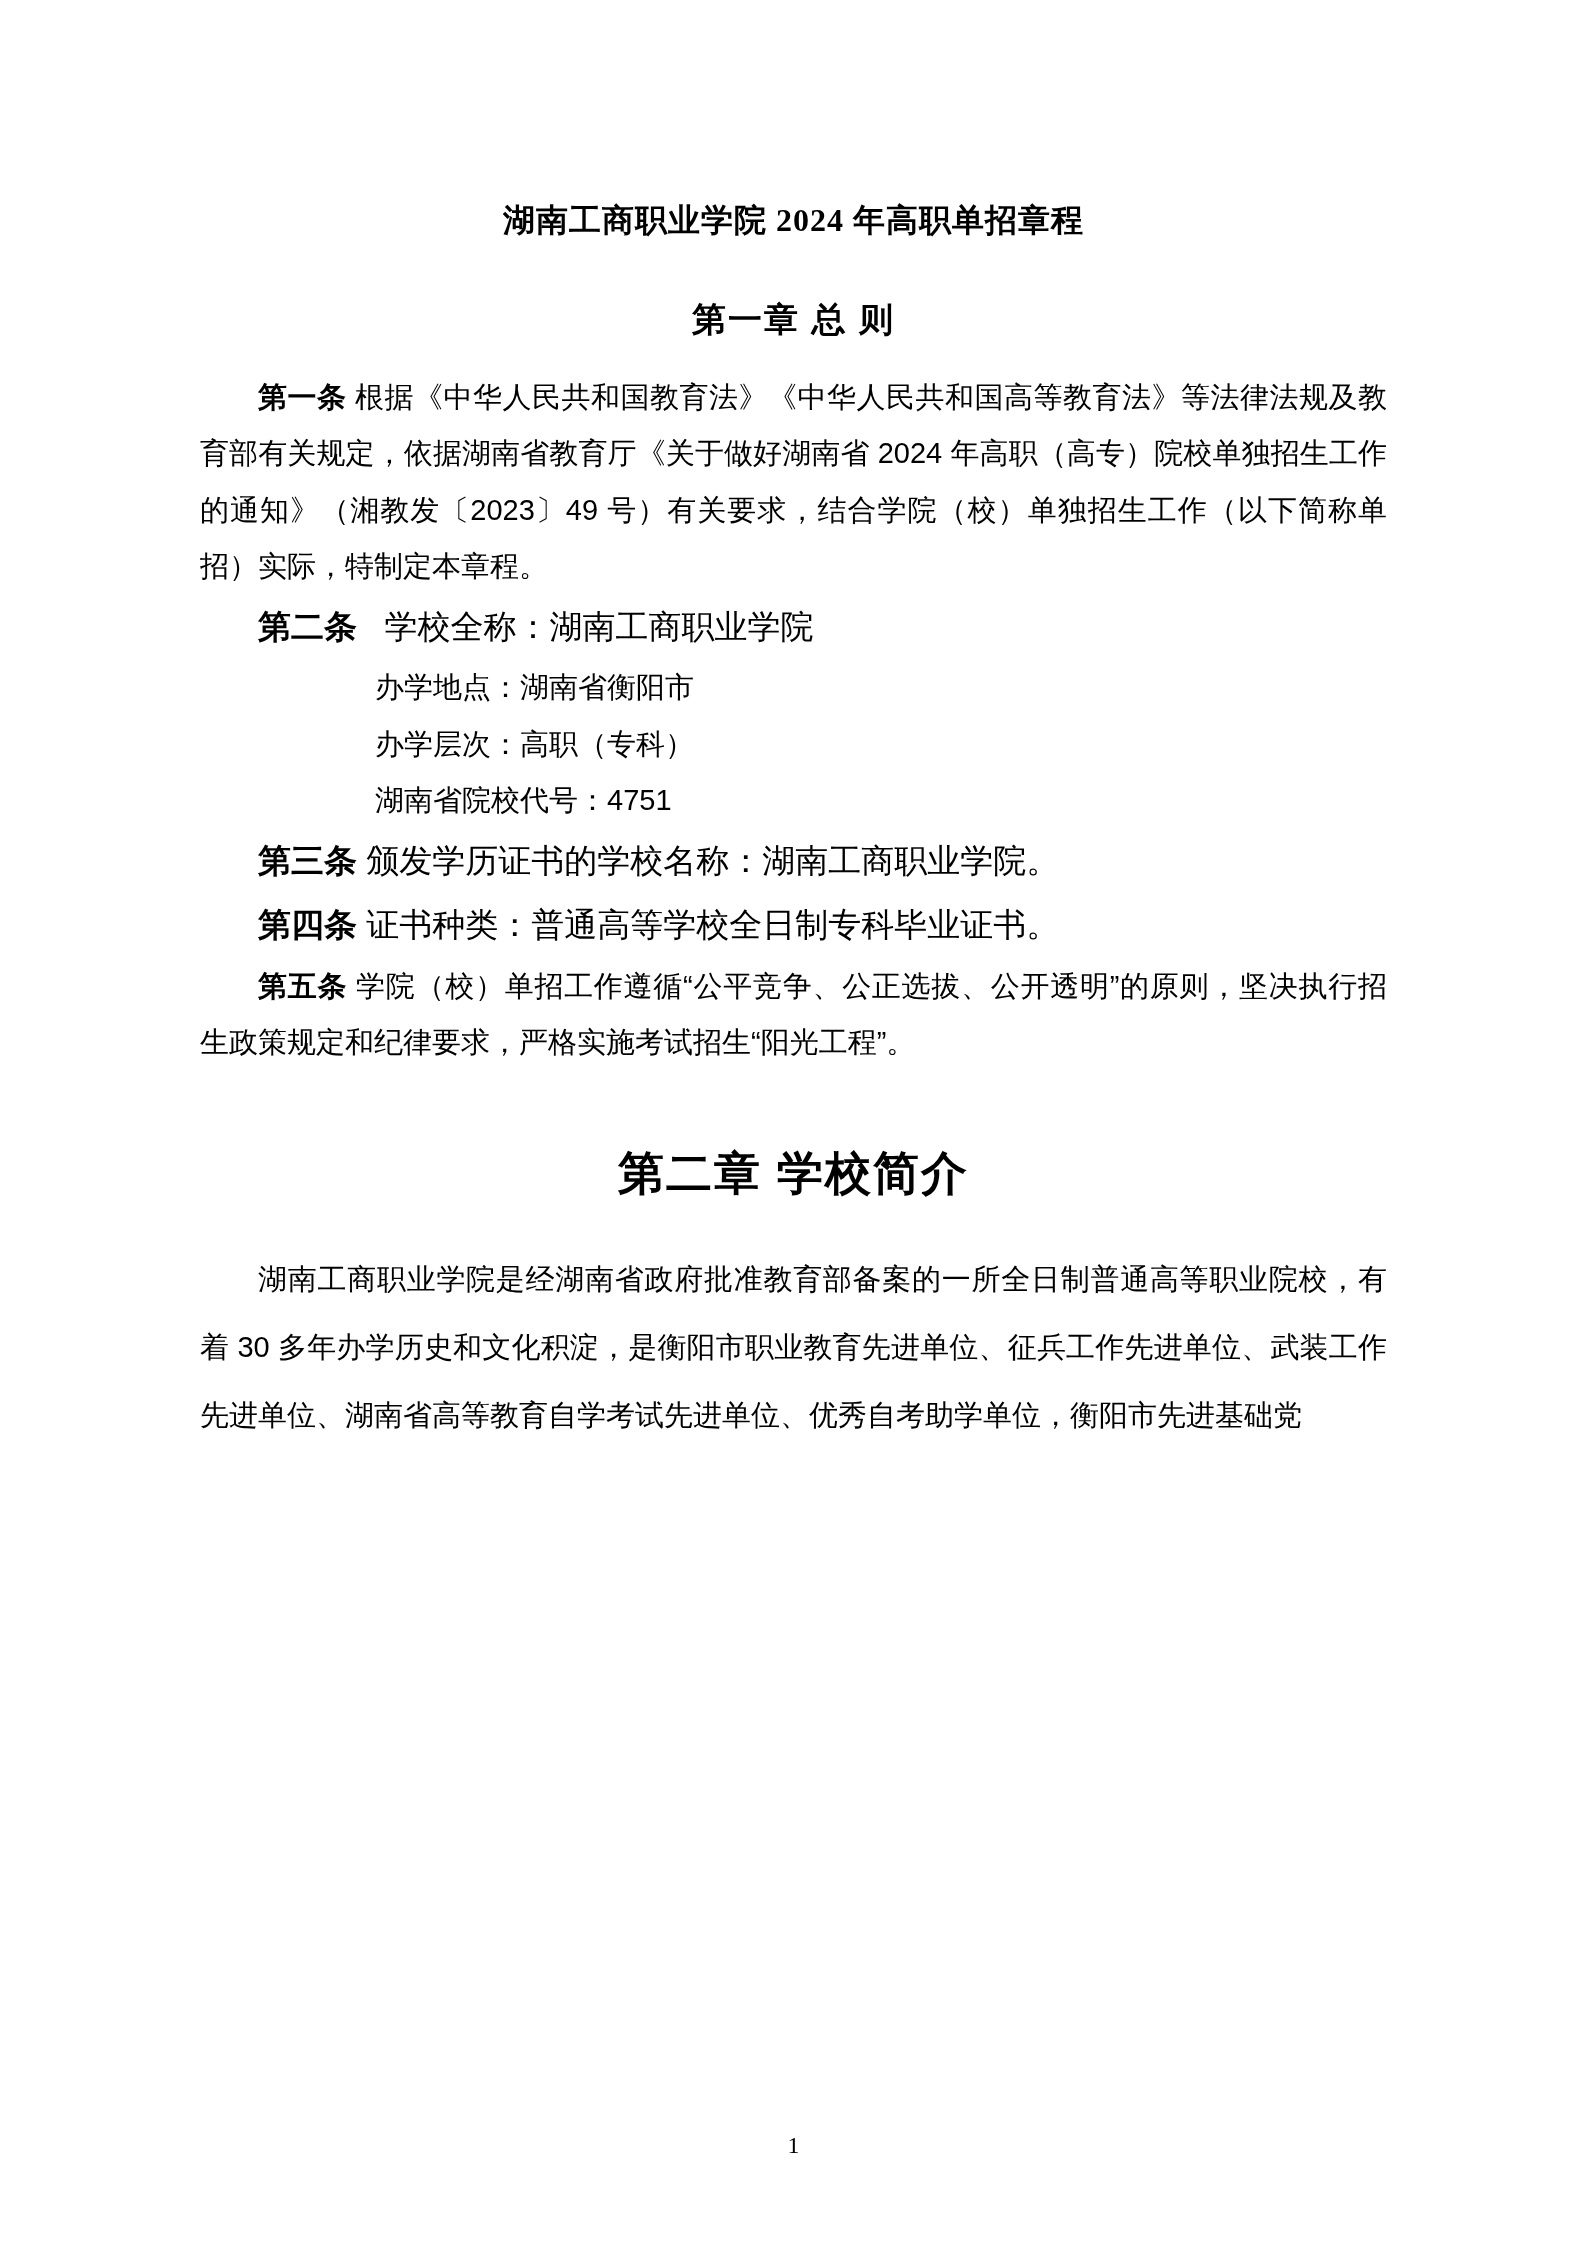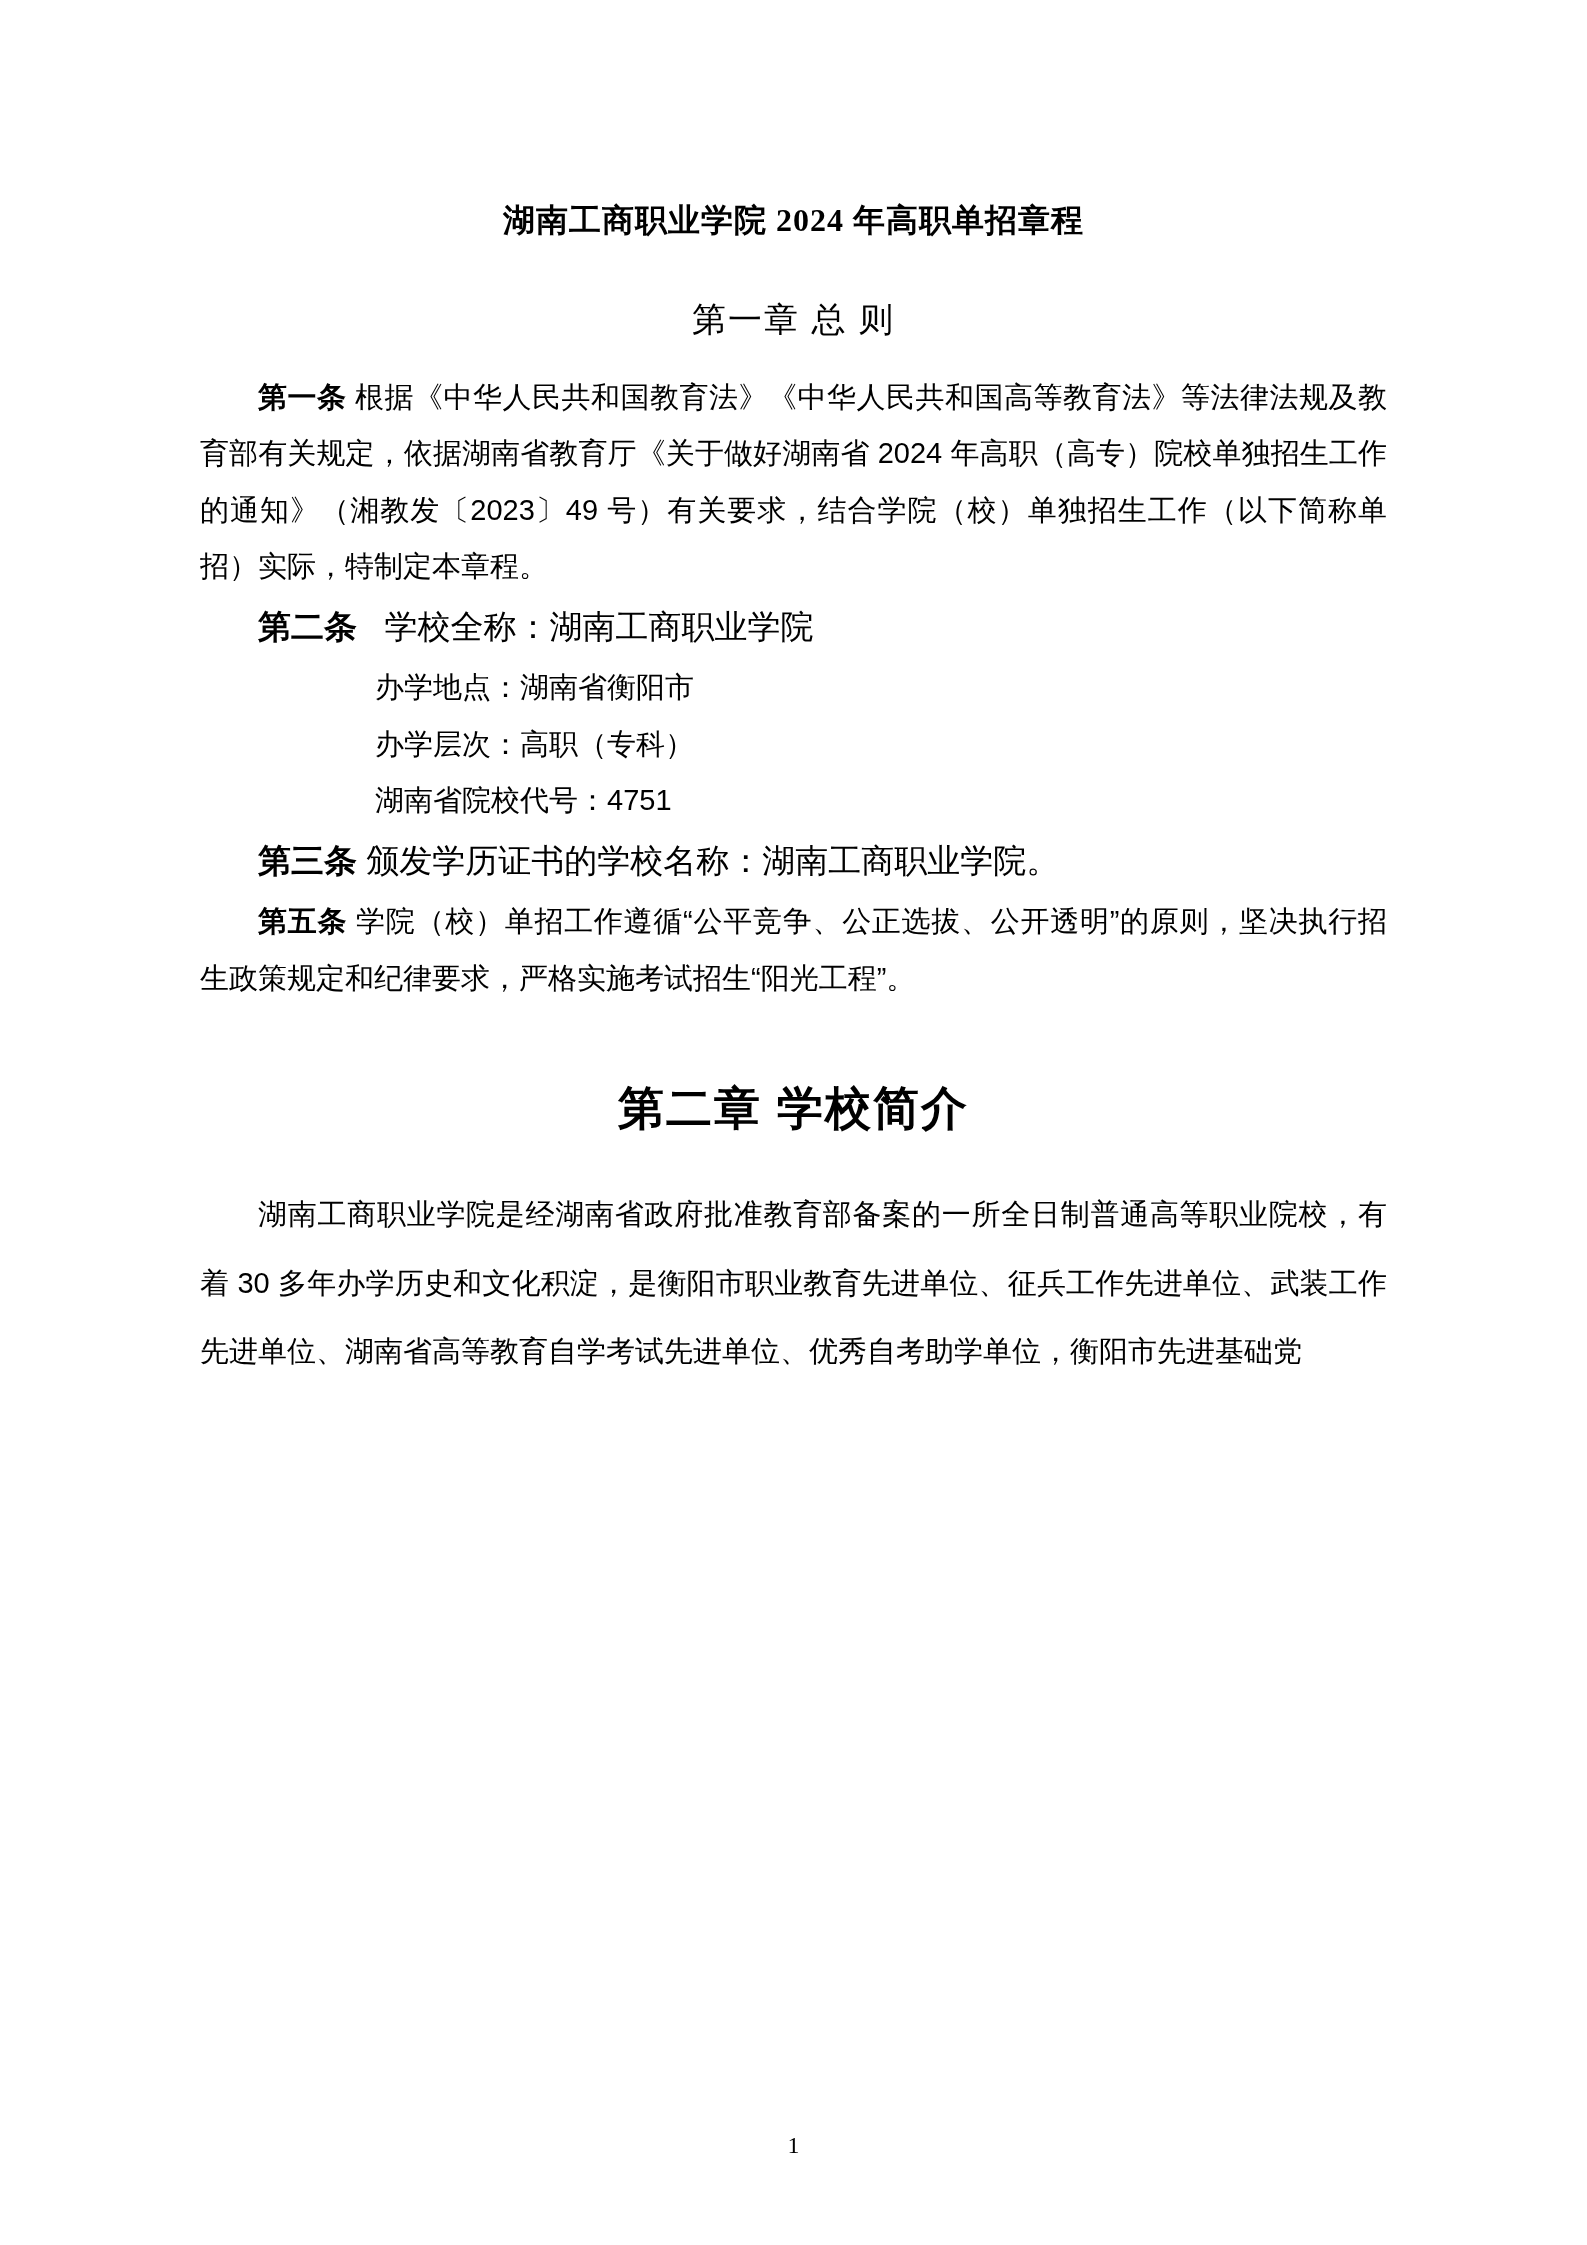--- a/index.html
+++ b/index.html
@@ -25,21 +25,21 @@
     font-family: "Liberation Serif", serif;
     font-weight: bold;
     font-size: 32px;
     text-align: center;
     letter-spacing: 1px;
     margin: 48px 0 0 0;
     line-height: 1.4;
   }
   .chapter-heading {
     font-family: "Liberation Sans", sans-serif;
-    font-weight: normal;
+    font-weight: bold;
     font-size: 34px;
     text-align: center;
     margin: 54px 0 26px 0;
     letter-spacing: 2px;
   }
   .chapter-heading-2 {
     font-family: "Liberation Sans", sans-serif;
     font-weight: bold;
     font-size: 46px;
     text-align: center;
@@ -105,20 +105,24 @@
   </p>
   <p class="sub-line">办学地点：湖南省衡阳市</p>
   <p class="sub-line">办学层次：高职（专科）</p>
   <p class="sub-line">湖南省院校代号：4751</p>
 
   <p class="art-line">
     <span class="art-label">第三条</span>
     <span>颁发学历证书的学校名称：湖南工商职业学院。</span>
   </p>
 
+  <p class="art-line">
+    <span class="art-label">第四条</span>
+    <span>证书种类：普通高等学校全日制专科毕业证书。</span>
+  </p>
 
   <p class="body-para">
     <span class="art-label">第五条</span>
     <span>学院（校）单招工作遵循“公平竞争、公正选拔、公开透明”的原则，坚决执行招生政策规定和纪律要求，严格实施考试招生“阳光工程”。</span>
   </p>
 
   <h2 class="chapter-heading-2">第二章 学校简介</h2>
 
   <p class="body-para loose">湖南工商职业学院是经湖南省政府批准教育部备案的一所全日制普通高等职业院校，有着 30 多年办学历史和文化积淀，是衡阳市职业教育先进单位、征兵工作先进单位、武装工作先进单位、湖南省高等教育自学考试先进单位、优秀自考助学单位，衡阳市先进基础党</p>
 

